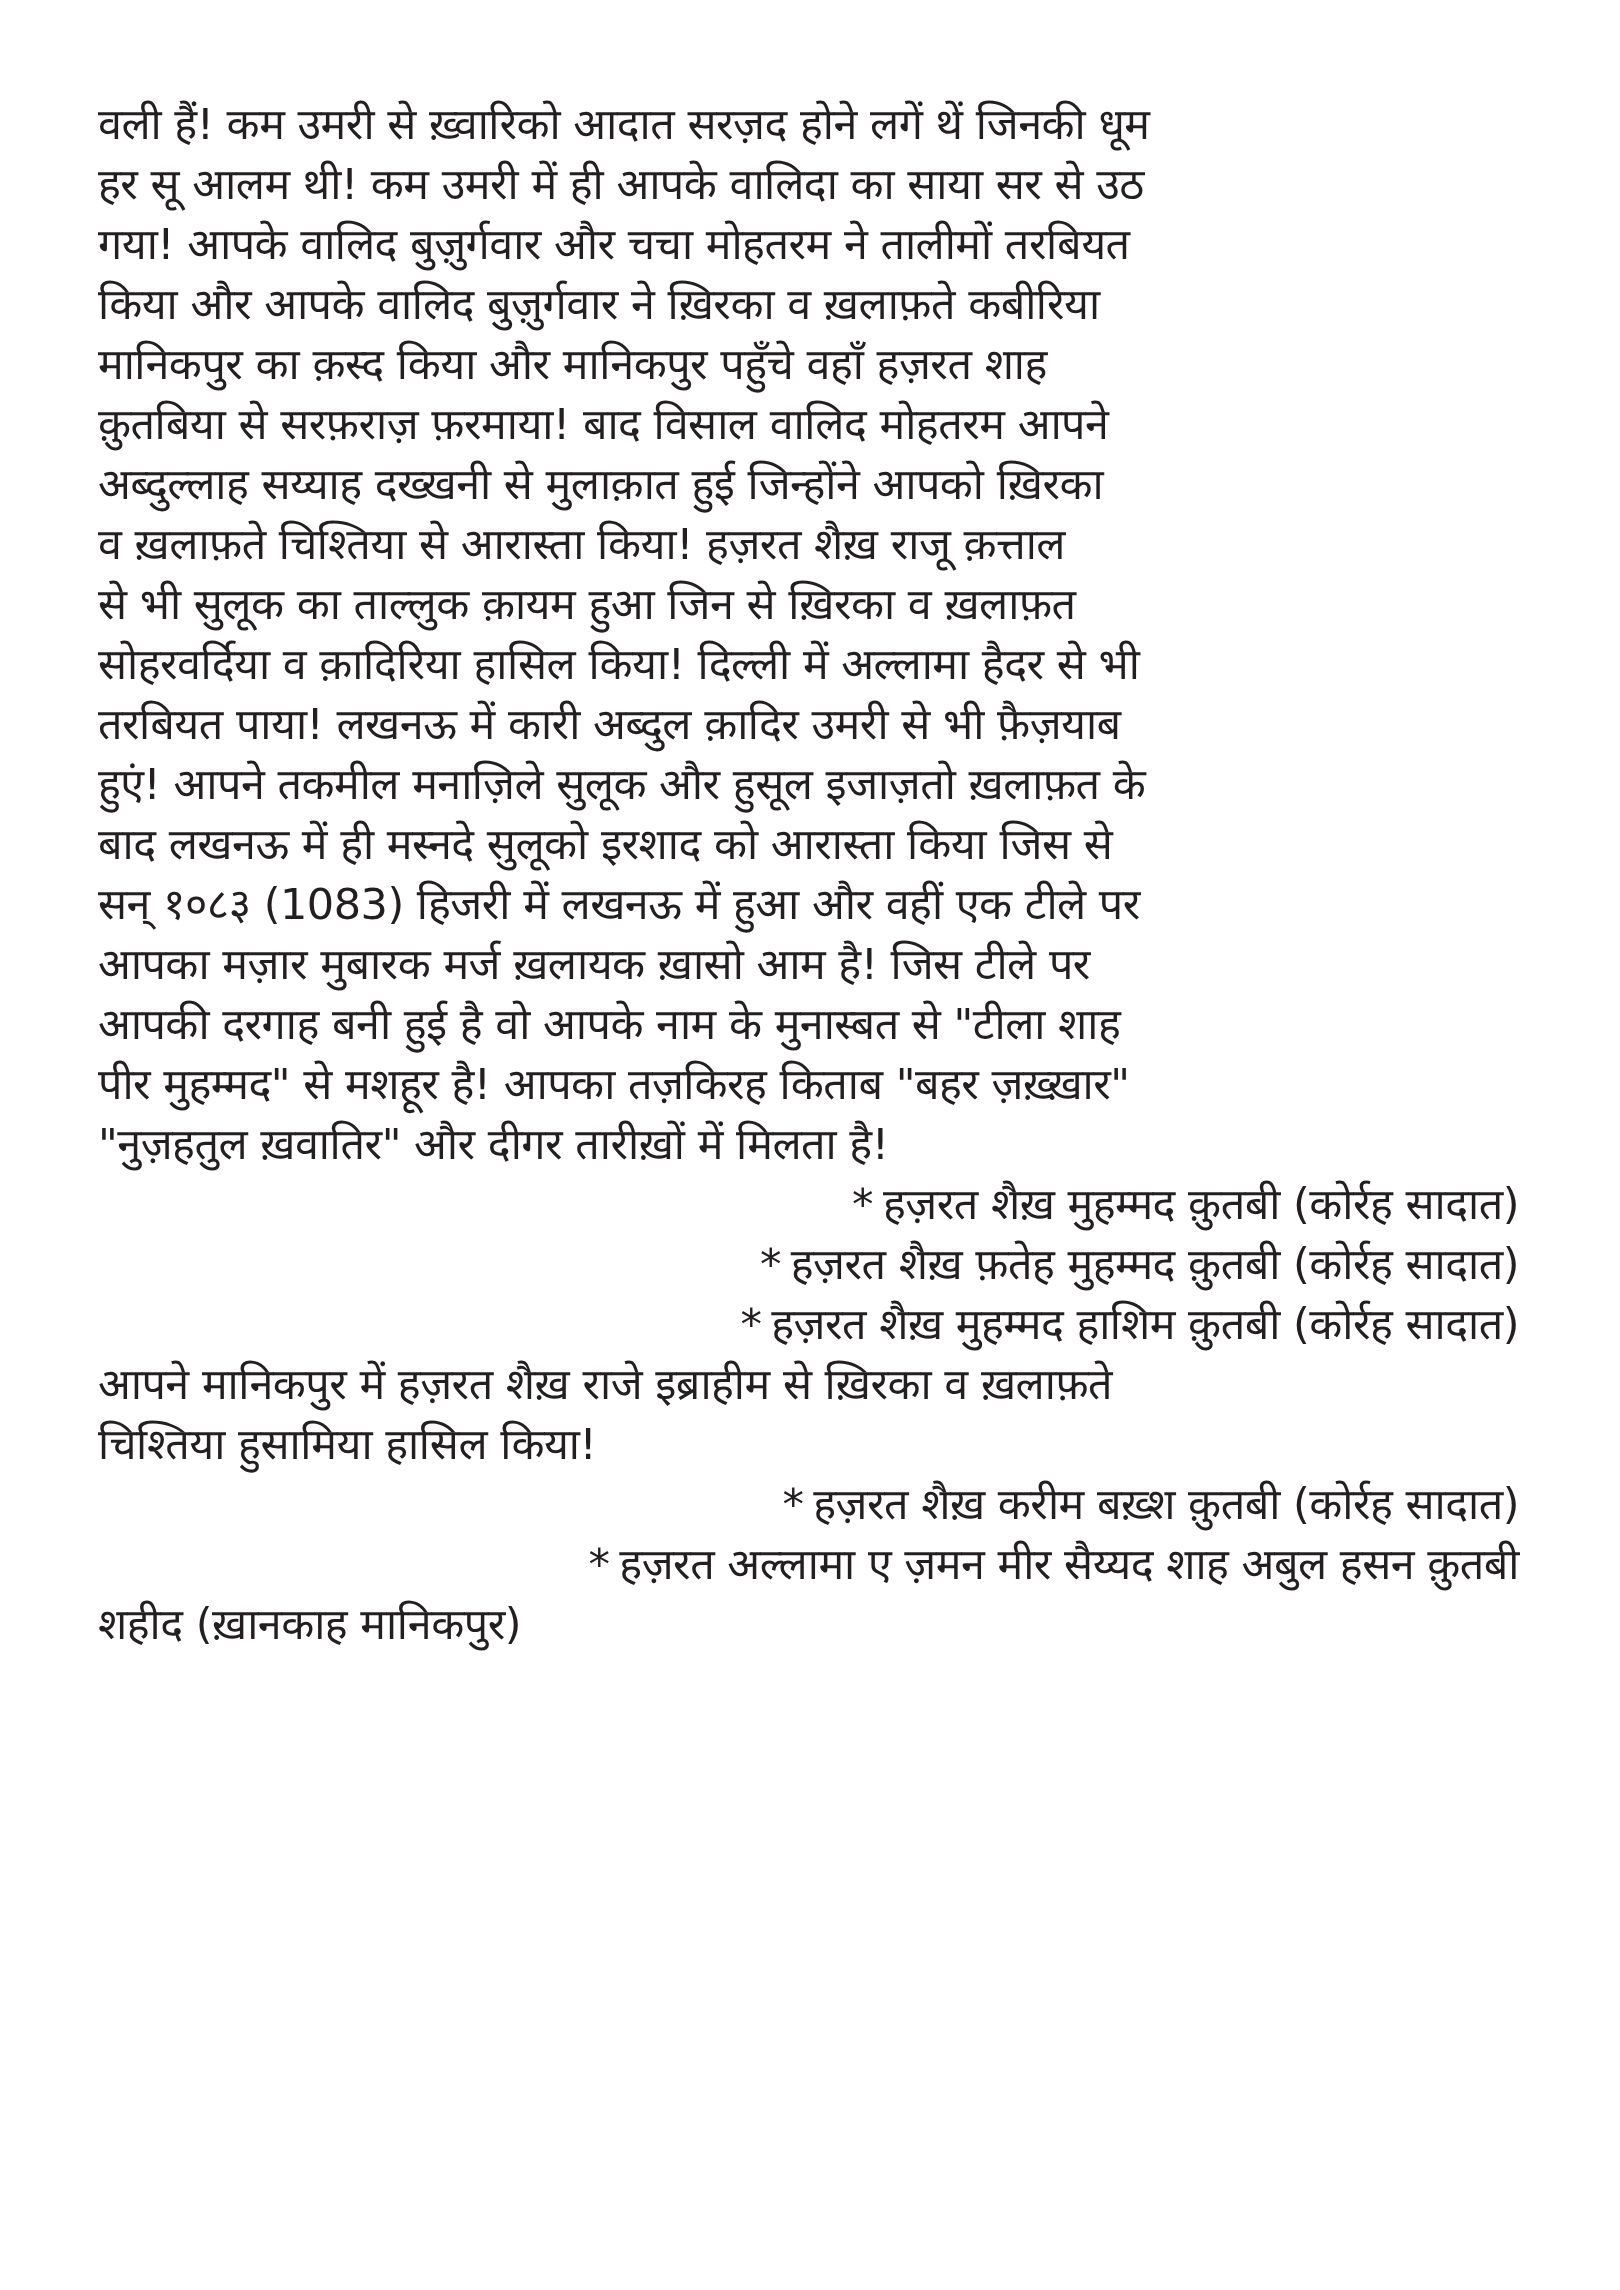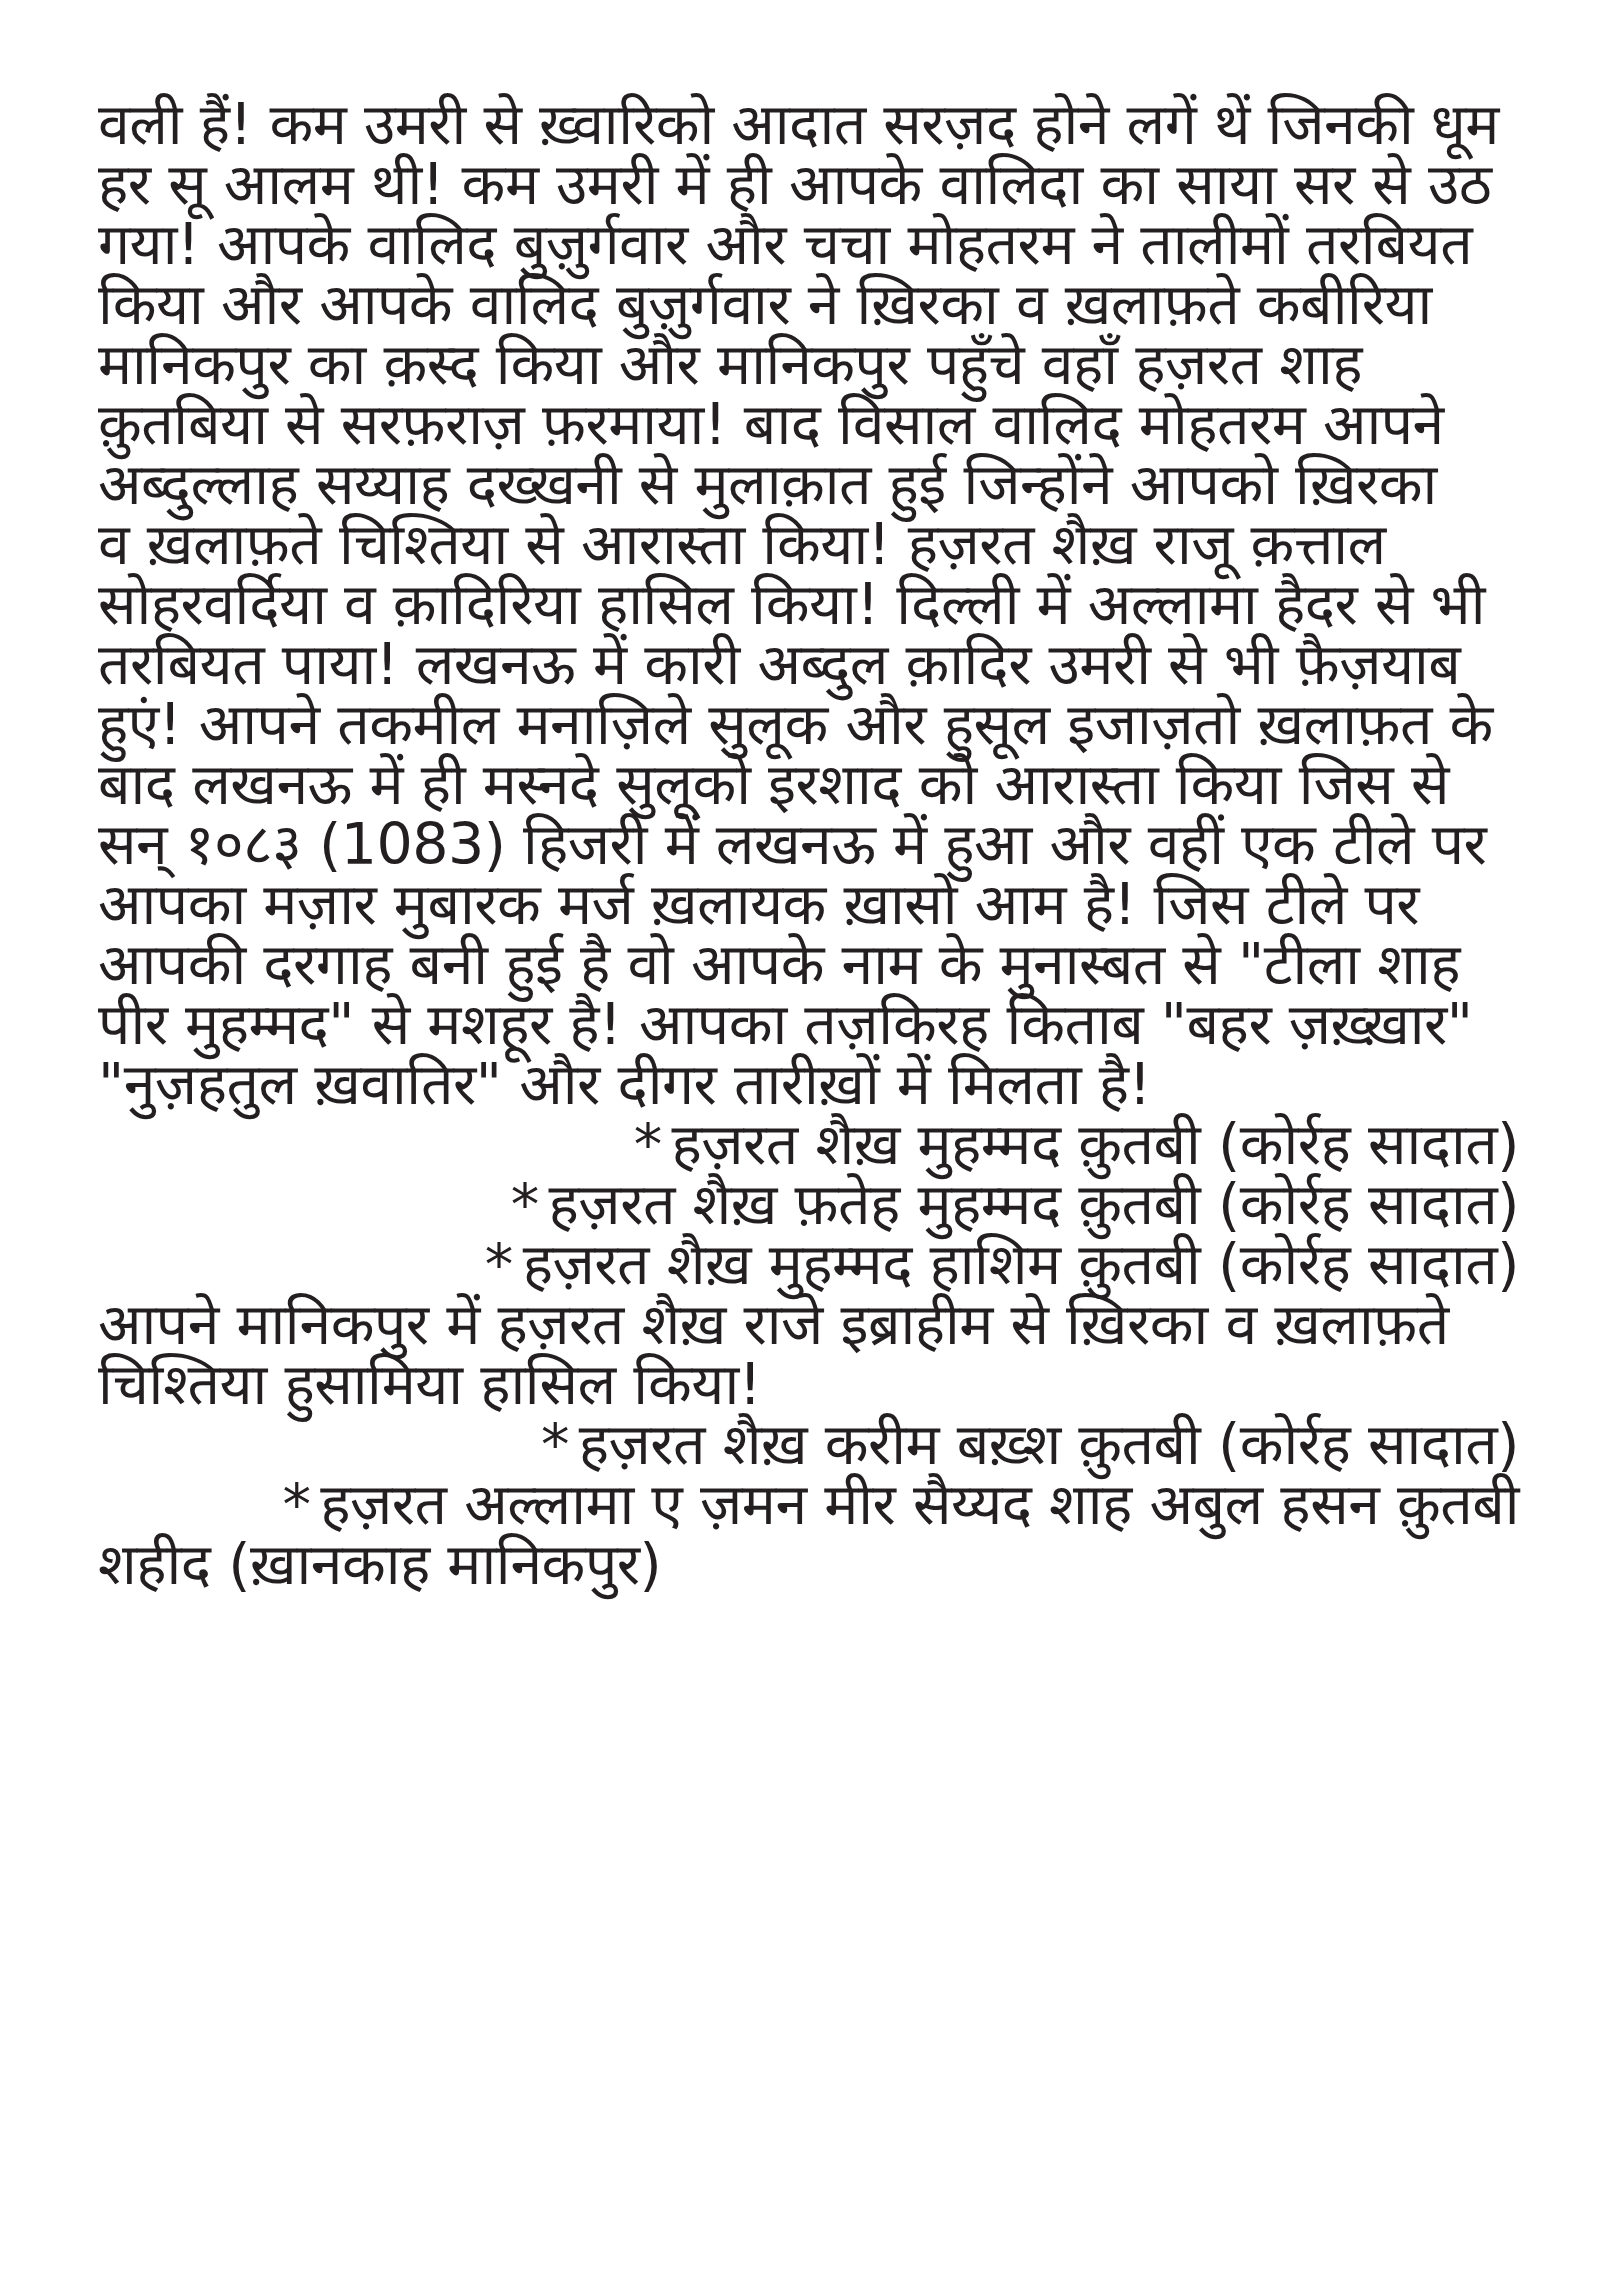--- a/index.html
+++ b/index.html
@@ -13,21 +13,21 @@
       position: relative;
       overflow: hidden;
     }
     .page {
       position: absolute;
       left: 98px;
       top: 94px;
       width: 1421px;
       color: #231f20;
       font-family: "DejaVu Sans", "Liberation Sans", sans-serif;
-      font-size: 57px;
+      font-size: 43px;
       line-height: 60px;
       letter-spacing: -0.5px;
     }
     .line {
       display: block;
       white-space: nowrap;
       height: 60px;
     }
     .bullet {
       display: block;
@@ -47,20 +47,21 @@
 
   <div>
     <span class="line">वली हैं! कम उमरी से ख़्वारिको आदात सरज़द होने लगें थें जिनकी धूम</span>
     <span class="line">हर सू आलम थी! कम उमरी में ही आपके वालिदा का साया सर से उठ</span>
     <span class="line">गया! आपके वालिद बुज़ुर्गवार और चचा मोहतरम ने तालीमों तरबियत</span>
     <span class="line">किया और आपके वालिद बुज़ुर्गवार ने ख़िरका व ख़लाफ़ते कबीरिया</span>
     <span class="line">मानिकपुर का क़स्द किया और मानिकपुर पहुँचे वहाँ  हज़रत शाह</span>
     <span class="line">क़ुतबिया से सरफ़राज़ फ़रमाया! बाद विसाल वालिद मोहतरम आपने</span>
     <span class="line">अब्दुल्लाह सय्याह दख्खनी से मुलाक़ात हुई जिन्होंने आपको ख़िरका</span>
     <span class="line">व ख़लाफ़ते चिश्तिया से आरास्ता किया! हज़रत शैख़ राजू क़त्ताल</span>
+    <span class="line">से भी सुलूक का ताल्लुक क़ायम हुआ जिन से ख़िरका व ख़लाफ़त</span>
     <span class="line">सोहरवर्दिया व क़ादिरिया हासिल किया! दिल्ली में अल्लामा हैदर से भी</span>
     <span class="line">तरबियत पाया! लखनऊ में कारी अब्दुल क़ादिर उमरी से भी फ़ैज़याब</span>
     <span class="line">हुएं! आपने तकमील मनाज़िले सुलूक और हुसूल इजाज़तो ख़लाफ़त के</span>
     <span class="line">बाद लखनऊ में ही मस्नदे सुलूको इरशाद को आरास्ता किया जिस से</span>
     <span class="line">सन् १०८३ (1083) हिजरी में लखनऊ में हुआ और वहीं एक टीले पर</span>
     <span class="line">आपका मज़ार मुबारक मर्ज ख़लायक ख़ासो आम है! जिस टीले पर</span>
     <span class="line">आपकी दरगाह बनी हुई है वो आपके नाम के मुनास्बत से "टीला शाह</span>
     <span class="line">पीर मुहम्मद" से मशहूर है! आपका तज़किरह किताब "बहर ज़ख़्ख़ार"</span>
     <span class="line">"नुज़हतुल ख़वातिर" और दीगर तारीख़ों में मिलता है!</span>
   </div>

